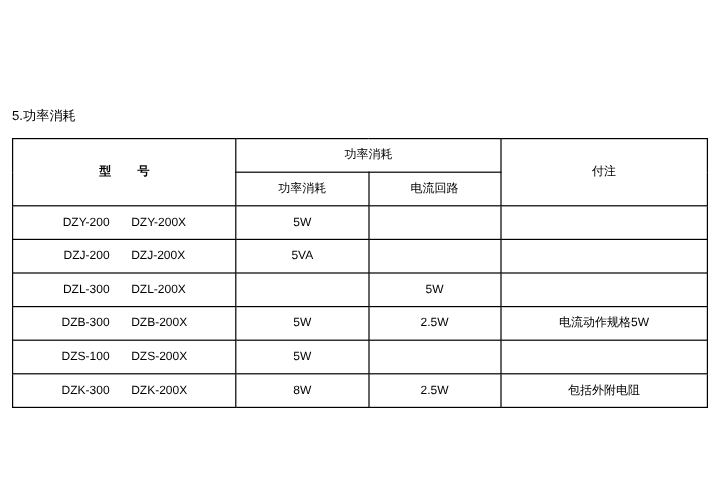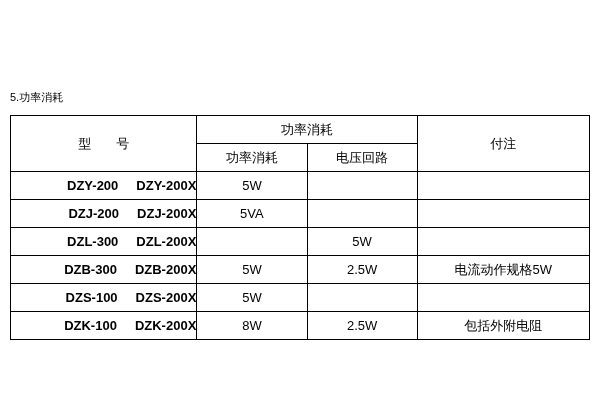--- a/index.html
+++ b/index.html
@@ -41,37 +41,37 @@
     table-layout: fixed;
     font-size: 11px;
     color: #000000;
   }
   table.spec td {
     border: 1px solid #000000;
     text-align: center;
     vertical-align: middle;
     padding: 0;
     height: 27px;
-    font-size: 13px;
+    font-size: 10px;
     line-height: 14px;
   }
   td.model-cell {
     height: 27px;
   }
   .model-inner {
     display: flex;
-    justify-content: flex-end;
+    justify-content: center;
     align-items: center;
     gap: 18px;
     white-space: nowrap;
-    font-weight: bold;
   }
   .hdr-model {
     letter-spacing: 6px;
     padding-left: 6px;
+    font-weight: bold;
   }
   .col-model { width: 186px; }
   .col-volt  { width: 110px; }
   .col-curr  { width: 110px; }
   .col-note  { width: 172px; }
   .h-tall { height: 28px; }
 </style>
 </head>
 <body>
 
@@ -90,21 +90,21 @@
       <tbody>
         <tr>
           <td class="h-tall" rowspan="2">
             <span class="hdr-model">型　号</span>
           </td>
           <td class="h-tall" colspan="2">功率消耗</td>
           <td class="h-tall" rowspan="2">付注</td>
         </tr>
         <tr>
           <td class="h-tall">功率消耗</td>
-          <td class="h-tall">电压回路</td>
+          <td class="h-tall">电流回路</td>
         </tr>
 
         <tr>
           <td class="model-cell">
             <div class="model-inner">
               <span>DZY-200</span>
               <span>DZY-200X</span>
             </div>
           </td>
           <td>5W</td>
@@ -156,21 +156,21 @@
             </div>
           </td>
           <td>5W</td>
           <td></td>
           <td></td>
         </tr>
 
         <tr>
           <td class="model-cell">
             <div class="model-inner">
-              <span>DZK-100</span>
+              <span>DZK-300</span>
               <span>DZK-200X</span>
             </div>
           </td>
           <td>8W</td>
           <td>2.5W</td>
           <td>包括外附电阻</td>
         </tr>
       </tbody>
     </table>
   </div>

